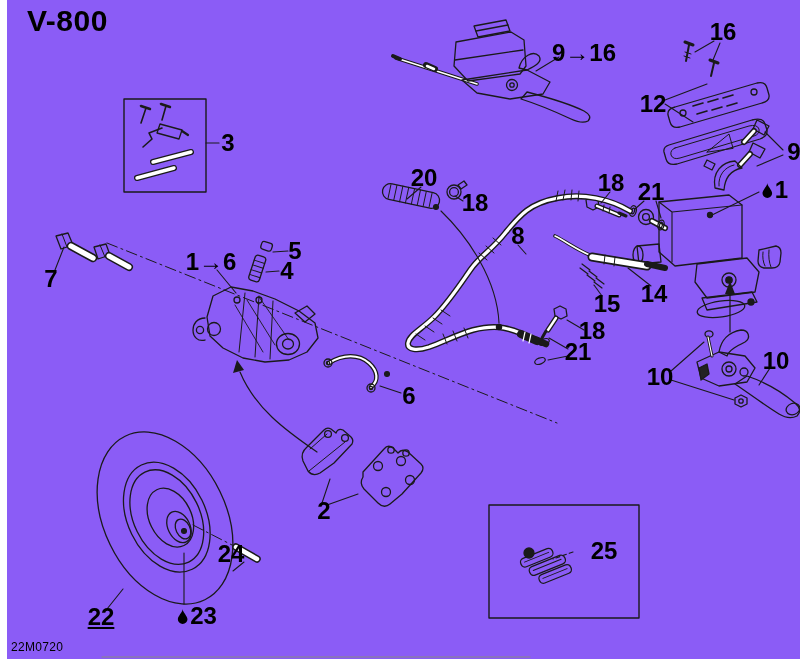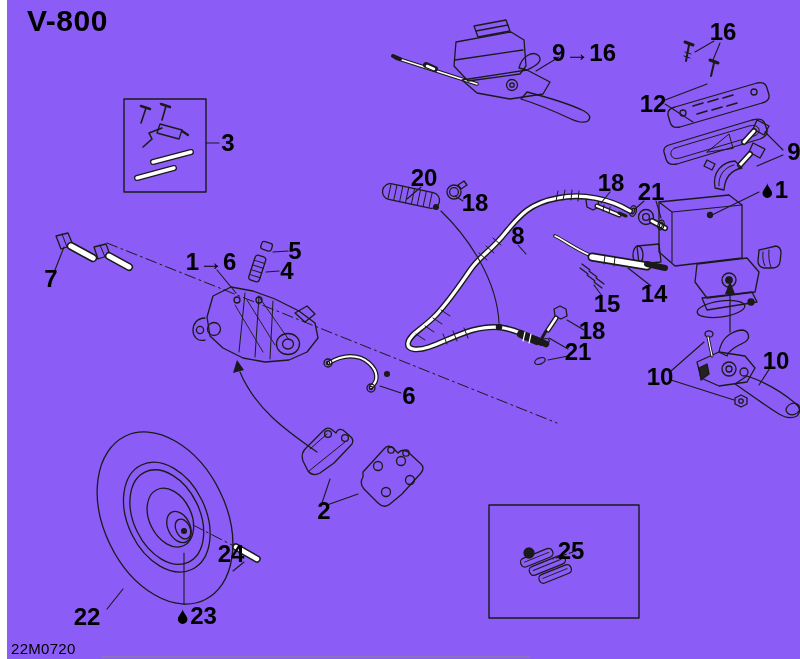--- a/index.html
+++ b/index.html
@@ -1,19 +1,19 @@
 <!DOCTYPE html>
 <html><head>
 <meta charset="utf-8">
 <style>
   html,body{margin:0;padding:0;background:#fff;}
   .page{position:relative;width:800px;height:659px;background:#8b5cf6;overflow:hidden;
         font-family:"Liberation Sans",sans-serif;color:#000;margin-left:7px;}
   .title{position:absolute;left:20px;top:4px;font-size:30px;font-weight:800;letter-spacing:.5px;}
-  .drawing-number{position:absolute;left:4px;top:640px;font-size:15px;letter-spacing:.3px;}
+  .drawing-number{position:absolute;left:4px;top:640px;font-size:12px;letter-spacing:.3px;}
   svg.diagram{position:absolute;left:0;top:0;}
   .callout{position:absolute;transform:translate(-50%,-50%);display:flex;align-items:center;gap:2px;
            font-size:24px;font-weight:600;white-space:nowrap;line-height:1;}
   .callout svg.drop{display:block;}
   .callout svg.drop path{fill:#000;}
 </style>
 </head>
 <body>
 
 <div class="page">
@@ -368,31 +368,31 @@
       </div>
       <div class="callout" style="left: 653px; top: 377px;">
         <span>10</span>
       </div>
       <div class="callout" style="left: 769px; top: 361px; justify-content: flex-end;">
         <span>10</span>
       </div>
       <div class="callout" style="left: 317px; top: 511px;">
         <span>2</span>
       </div>
-      <div class="callout" style="left: 80px; top: 617px;">
+      <div class="callout" style="left: 94px; top: 617px; text-decoration: underline;">
         <span>22</span>
       </div>
       <div class="callout" style="left: 190px; top: 616px;">
         <svg class="drop" width="11" height="15" viewBox="0 0 10 14">
           <path d="M5 0 C5 3 9.5 6.5 9.5 9.5 A4.5 4.5 0 1 1 0.5 9.5 C0.5 6.5 5 3 5 0 Z"></path>
         </svg>
         <span>23</span>
       </div>
       <div class="callout" style="left: 224px; top: 554px;">
         <span>24</span>
       </div>
-      <div class="callout" style="left: 564px; top: 551px;">
+      <div class="callout" style="left: 597px; top: 551px;">
         <span>25</span>
       </div>
     </div>
 
   <div class="drawing-number">22M0720</div>
 </div>
 
 </body></html>

